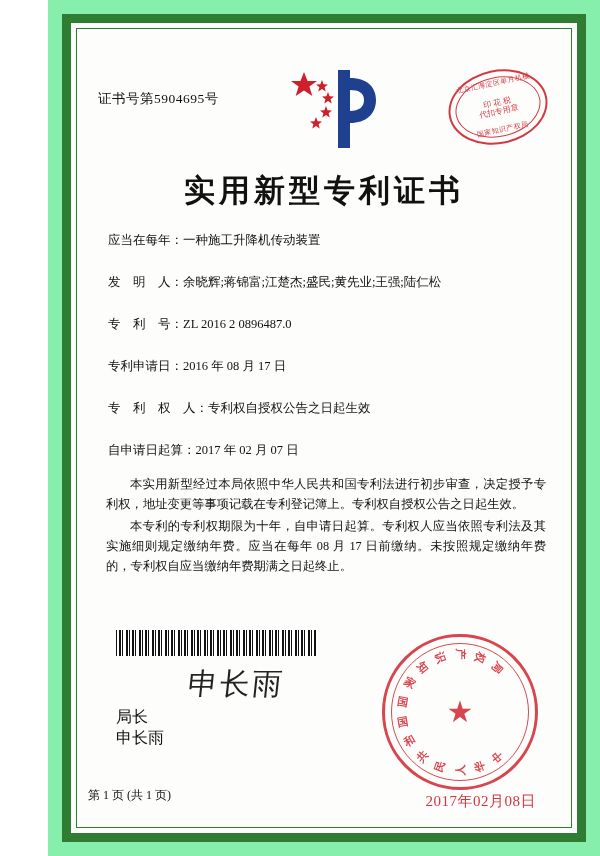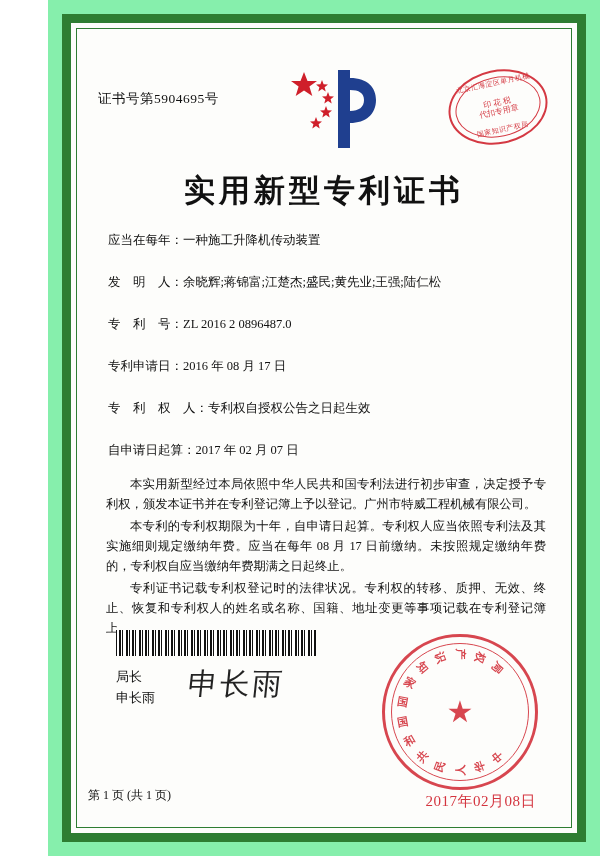--- a/index.html
+++ b/index.html
@@ -206,22 +206,22 @@
       #fff 7px, #fff 10px,
       #111 10px, #111 12px,
       #fff 12px, #fff 13px
     );
   }
 
   
   .sign-block {
     position: absolute;
     left: 28px;
-    top: 624px;
-    font-size: 13px;
+    top: 664px;
+    font-size: 16px;
     line-height: 21px;
     color: #111;
   }
   .sign-name-hand {
     position: absolute;
     left: 100px;
     top: 622px;
     font-size: 30px;
     font-family: "Liberation Serif", serif;
     color: #111;
@@ -340,23 +340,22 @@
       </div>
       <div class="field-row">
         <span class="field-label">专　利　权　人：</span><span class="field-value">专利权自授权公告之日起生效</span>
       </div>
       <div class="field-row">
         <span class="field-label">自申请日起算：</span><span class="field-value">2017 年 02 月 07 日</span>
       </div>
     </div>
 
     <div class="paragraphs">
-      <p>本实用新型经过本局依照中华人民共和国专利法进行初步审查，决定授予专利权，颁发本证书并在专利登记簿上予以登记。广州市特威工程机械有限公司。</p>
+      <p>本实用新型经过本局依照中华人民共和国专利法进行初步审查，决定授予专利权，地址变更等事项记载在专利登记簿上。专利权自授权公告之日起生效。</p>
       <p>本专利的专利权期限为十年，自申请日起算。专利权人应当依照专利法及其实施细则规定缴纳年费。应当在每年 08 月 17 日前缴纳。未按照规定缴纳年费的，专利权自应当缴纳年费期满之日起终止。</p>
-      <p>专利证书记载专利权登记时的法律状况。专利权的转移、质押、无效、终止、恢复和专利权人的姓名或名称、国籍、地址变更等事项记载在专利登记簿上。</p>
     </div>
 
     <div class="barcode"></div>
 
     <div class="sign-block">
       <div>局长</div>
       <div>申长雨</div>
     </div>
     <div class="sign-name-hand">申长雨</div>
 

